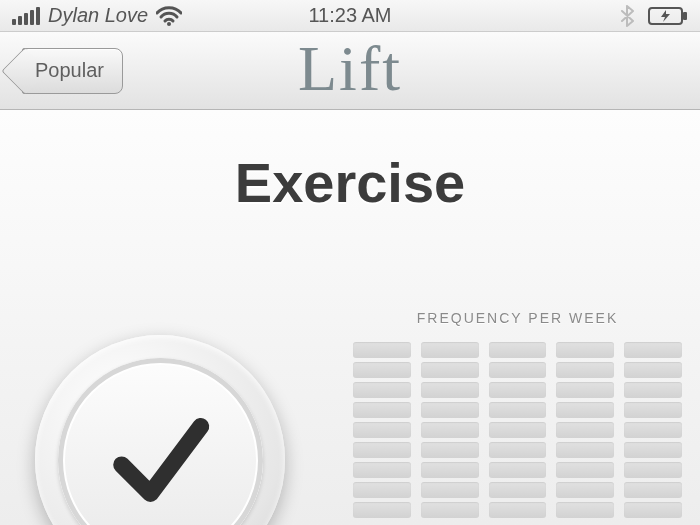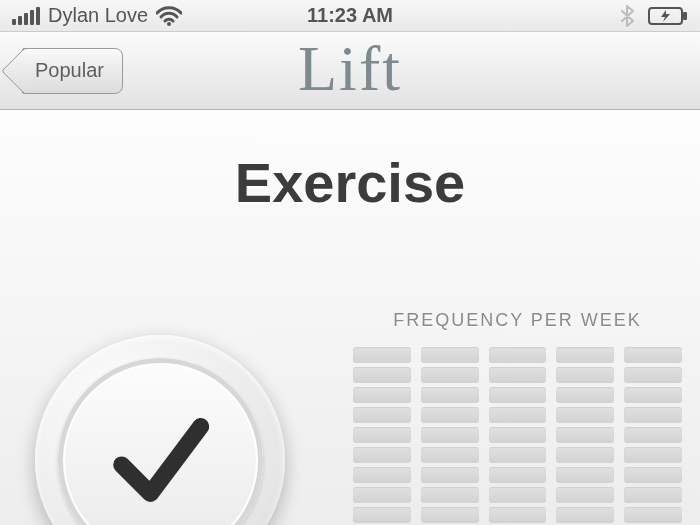--- a/index.html
+++ b/index.html
@@ -19,23 +19,23 @@
   }
   .status-left { display: flex; align-items: center; gap: 8px; flex: 1; }
   .status-right { display: flex; align-items: center; gap: 14px; }
   .signal-bars { display: flex; align-items: flex-end; gap: 2px; height: 18px; }
   .signal-bars span { width: 4px; background: #555; border-radius: 1px; }
   .signal-bars span:nth-child(1){height:6px;}
   .signal-bars span:nth-child(2){height:9px;}
   .signal-bars span:nth-child(3){height:12px;}
   .signal-bars span:nth-child(4){height:15px;}
   .signal-bars span:nth-child(5){height:18px;}
-  .carrier { font-size: 20px; }
+  .carrier { font-size: 20px; font-style: italic; }
   .wifi-icon svg, .bt-icon svg, .battery-icon svg { display: block; }
-  .time { font-weight: 700; }
+  .time { font-weight: 400; }
 
   
   .nav-bar {
     height: 78px;
     background: linear-gradient(#fbfbfb, #e2e2e2);
     border-bottom: 1px solid #b5b5b5;
     position: relative;
     display: flex;
     align-items: center;
   }
@@ -119,21 +119,21 @@
   .check-circle svg { width: 120px; height: 120px; }
 
   
   .freq {
     position: absolute;
     left: 345px;
     right: 10px;
     top: 25px;
   }
   .freq-label {
-    font-size: 18px;
+    font-size: 14px;
     letter-spacing: 2px;
     color: #8a8a8a;
     text-align: center;
     margin-bottom: 12px;
     text-shadow: 0 1px 0 #fff;
   }
   .freq-grid {
     display: flex;
     gap: 10px;
     padding: 4px 8px;

